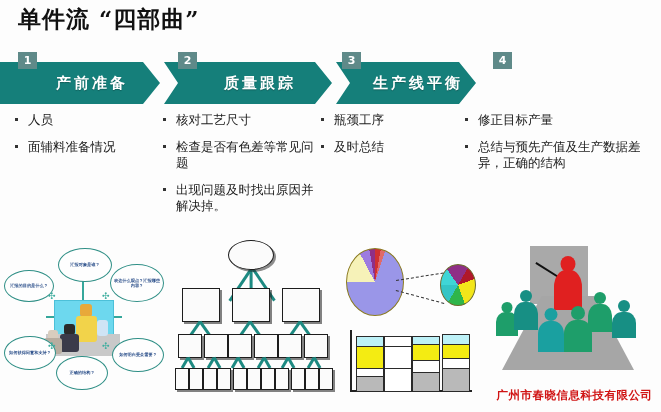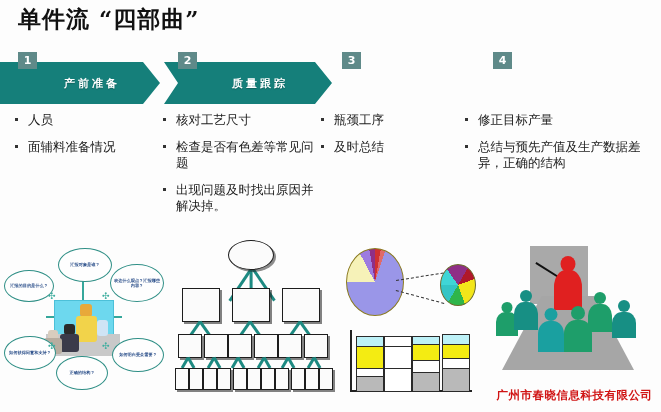--- a/index.html
+++ b/index.html
@@ -29,21 +29,21 @@
   }
   .chev.c1{left:0px;width:160px;
     clip-path:polygon(0 0, 143px 0, 160px 50%, 143px 100%, 0 100%);}
   .chev.c2{left:164px;width:168px;
     clip-path:polygon(0 0, 151px 0, 168px 50%, 151px 100%, 0 100%, 14px 50%);}
   .chev.c3{left:336px;width:140px;
     clip-path:polygon(0 0, 123px 0, 140px 50%, 123px 100%, 0 100%, 14px 50%);}
   .chev.c4{left:480px;width:181px;
     clip-path:polygon(0 0, 164px 0, 181px 50%, 164px 100%, 0 100%, 14px 50%);}
   .chev-label{
-    color:#ffffff;font-size:11px;font-weight:700;letter-spacing:3px;
+    color:#ffffff;font-size:15px;font-weight:700;letter-spacing:3px;
     font-family:Liberation Sans, sans-serif;
     text-shadow:0 1px 1px rgba(0,0,0,.25);
     margin-left:24px;
   }
   .badge{
     position:absolute;top:52px;width:19px;height:17px;
     background:#5f8a89;color:#ffffff;
     font-size:11px;font-weight:700;line-height:17px;text-align:center;
     z-index:4;
   }
@@ -160,20 +160,23 @@
 
   <div class="title">单件流 “四部曲”</div>
 
   <div class="band">
     <div class="chev c1">
       <span class="chev-label">产前准备</span>
     </div>
     <div class="chev c2">
       <span class="chev-label">质量跟踪</span>
     </div>
+    <div class="chev c3">
+      <span class="chev-label">生产线平衡</span>
+    </div>
   </div>
   <div class="badge b1">1</div>
   <div class="badge b2">2</div>
   <div class="badge b3">3</div>
   <div class="badge b4">4</div>
 
   <div class="cols">
     <div class="col k0">
       <div class="bullet">人员</div>
       <div class="bullet">面辅料准备情况</div>

